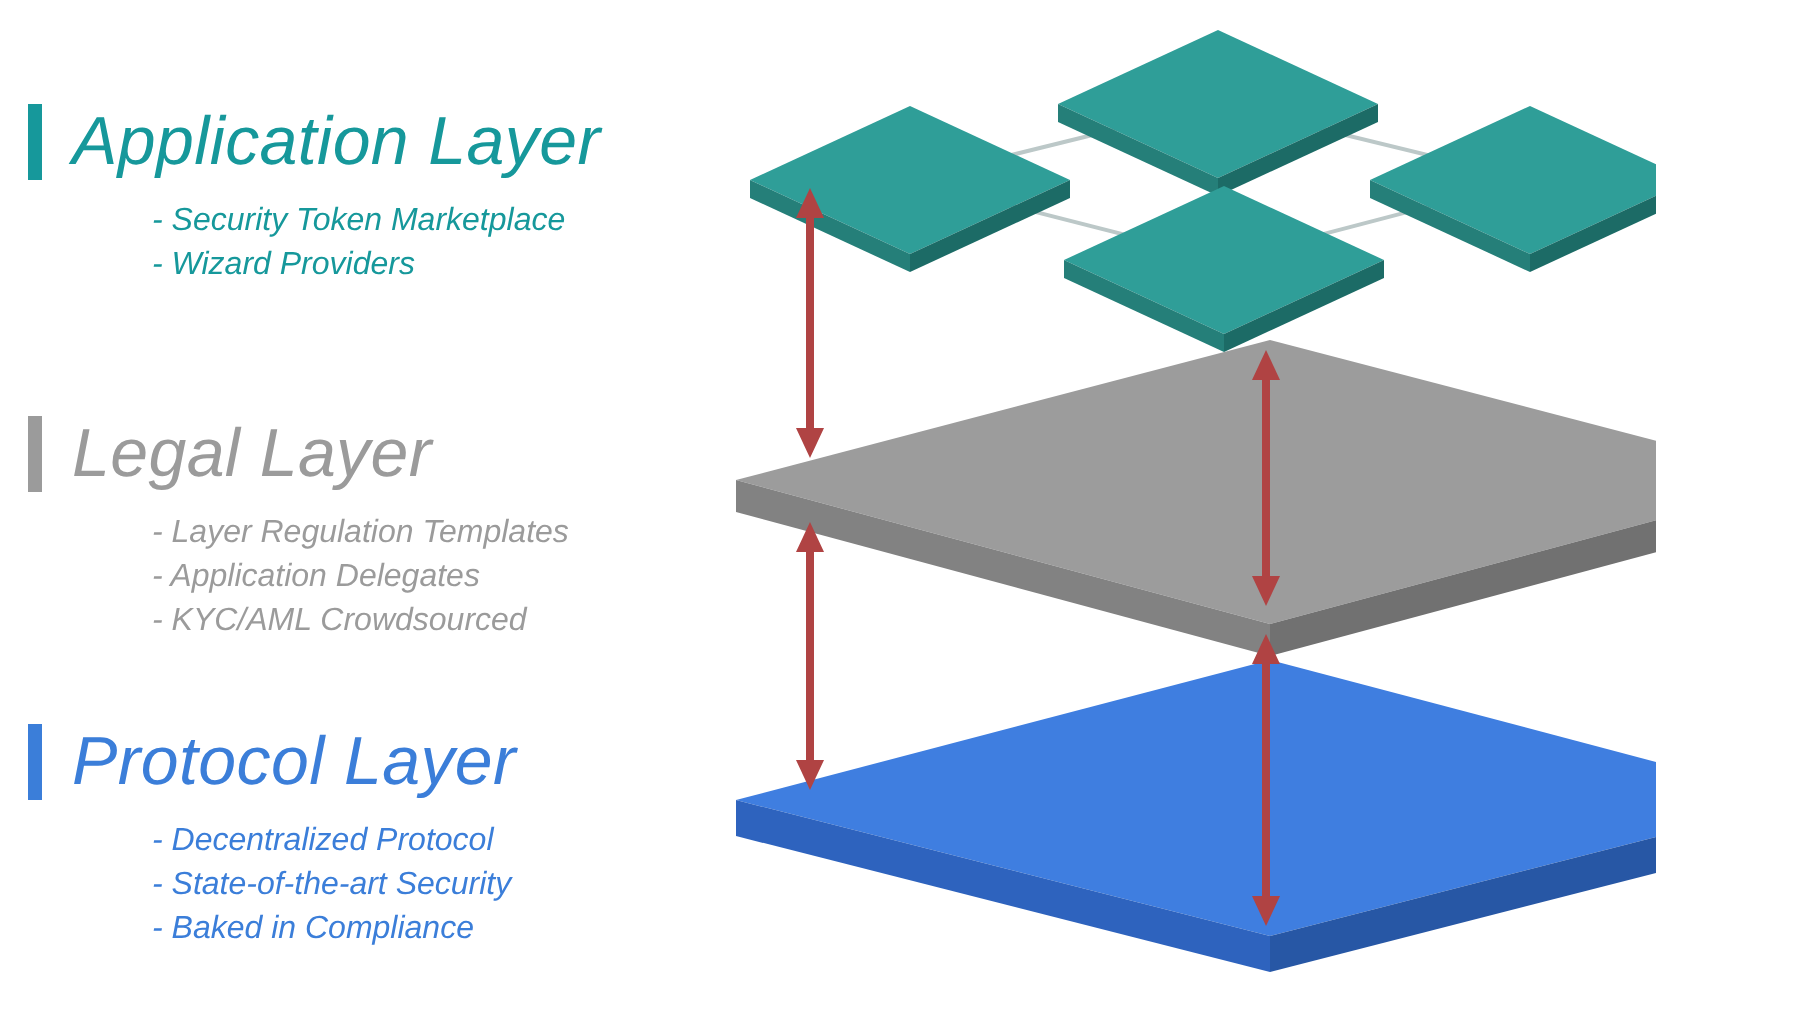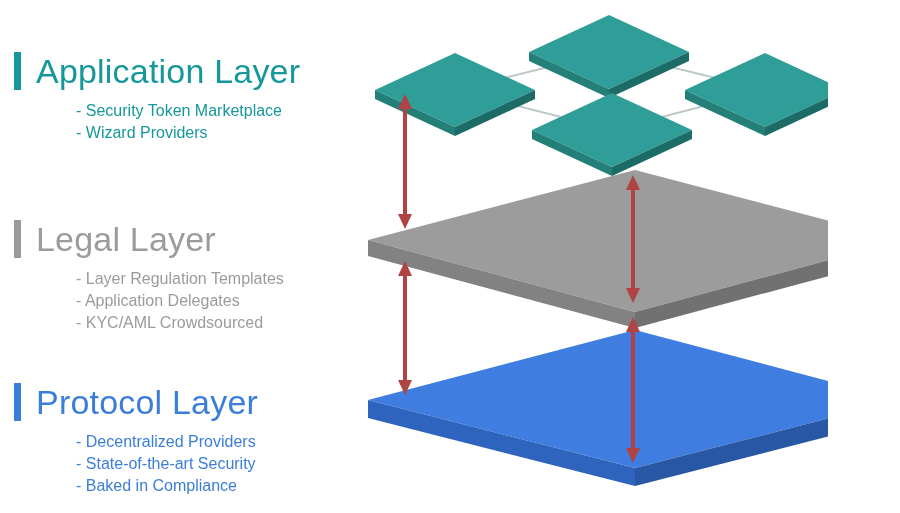--- a/index.html
+++ b/index.html
@@ -1,18 +1,18 @@
 <!DOCTYPE html>
 <html><head>
 <meta charset="utf-8">
 <style>
   * { margin:0; padding:0; box-sizing:border-box; }
   html,body { background:#ffffff; }
   body { font-family:"Liberation Sans", sans-serif; }
-  .stage { position:relative; width:828px; height:513px; background:#ffffff; overflow:hidden; }
+  .stage { position:relative; width:828px; height:513px; background:#ffffff; overflow:hidden;font-style:italic; }
 
   .layer-block { position:absolute; left:14px; }
   .title-row { display:flex; align-items:center; }
   .accent-bar { width:7px; height:38px; background:currentColor; margin-right:15px; flex:none; }
   .layer-title { font-size:34px; font-weight:400; line-height:42px; letter-spacing:.2px; color:currentColor; }
   .bullets { list-style:none; margin:8px 0 0 22px; font-size:16px; font-weight:400; }
   .bullets li { line-height:22px;margin-left:40px; }
 
   .c-teal { color:#16989B; }
   .c-gray { color:#9B9B9B; }
@@ -29,39 +29,39 @@
     <div class="title-row">
       <span class="accent-bar"></span>
       <h2 class="layer-title">Application Layer</h2>
     </div>
     <ul class="bullets">
       <li>- Security Token Marketplace</li>
       <li>- Wizard Providers</li>
     </ul>
   </section>
 
-  <section class="layer-block c-gray" style="top:218px">
+  <section class="layer-block c-gray" style="top:206px">
     <div class="title-row">
       <span class="accent-bar"></span>
       <h2 class="layer-title">Legal Layer</h2>
     </div>
     <ul class="bullets">
       <li>- Layer Regulation Templates</li>
       <li>- Application Delegates</li>
       <li>- KYC/AML Crowdsourced</li>
     </ul>
   </section>
 
-  <section class="layer-block c-blue" style="top:381px">
+  <section class="layer-block c-blue" style="top:360px">
     <div class="title-row">
       <span class="accent-bar"></span>
       <h2 class="layer-title">Protocol Layer</h2>
     </div>
     <ul class="bullets">
-      <li>- Decentralized Providers</li>
+      <li>- Decentralized Protocol</li>
       <li>- State-of-the-art Security</li>
       <li>- Baked in Compliance</li>
     </ul>
   </section>
 
   <svg class="diagram" width="900" height="513" viewBox="0 0 900 513" aria-hidden="true">
 
     <g>
       <polygon points="368,240 635,170 903,240 635,312" fill="#9C9C9C"></polygon>
       <polygon points="368,240 635,312 635,328 368,256" fill="#828282"></polygon>

